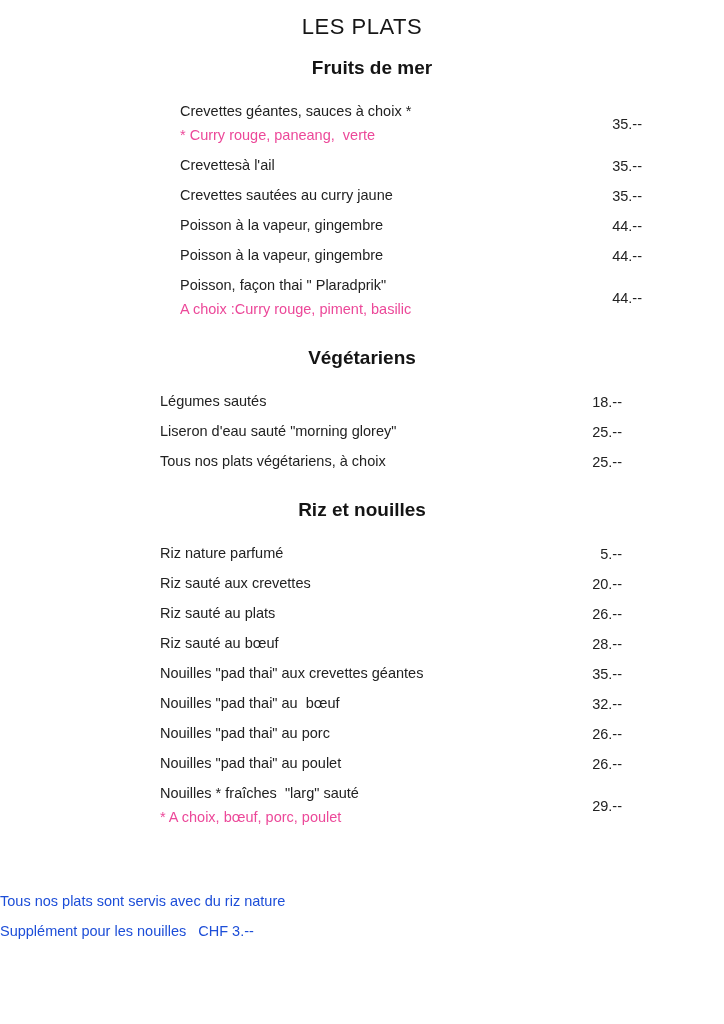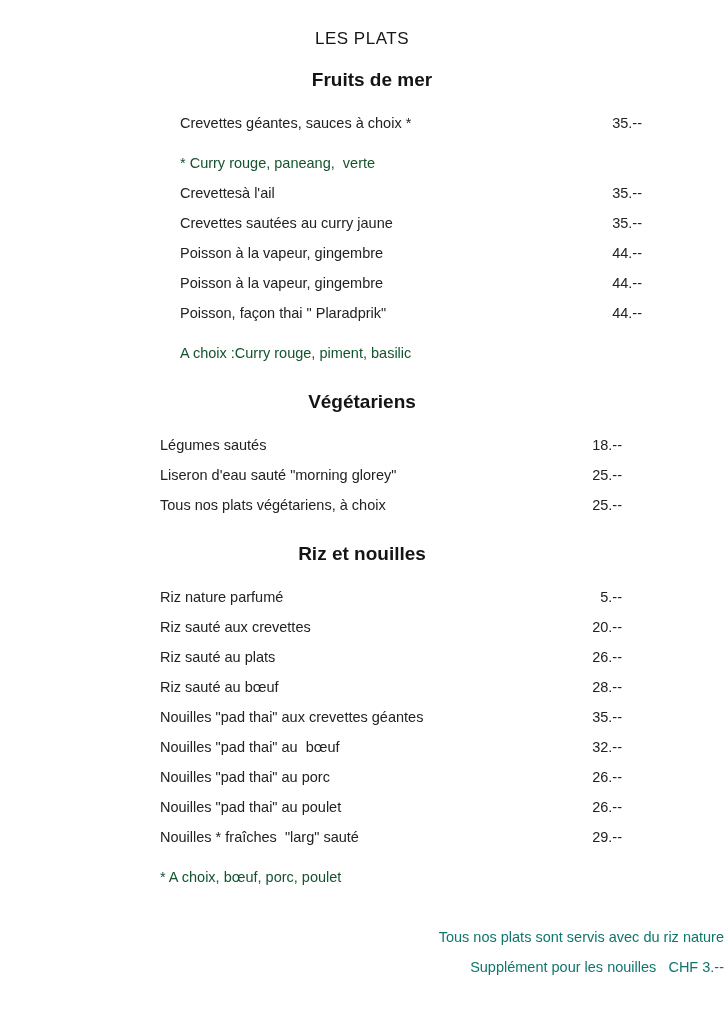--- a/index.html
+++ b/index.html
@@ -11,23 +11,23 @@
     position: relative;
     width: 724px;
     height: 1024px;
     background: #ffffff;
     font-family: "Liberation Sans", sans-serif;
     color: #212121;
     overflow: hidden;
   }
   .page-title {
     margin: 0;
-    padding-top: 28px;
+    padding-top: 16px;
     text-align: center;
-    font-size: 17px;
+    font-size: 22px;
     font-weight: 400;
     letter-spacing: 0.5px;
     color: #161616;
     line-height: 22px;
   }
   .menu-section { margin-top: 28px; }
   .menu-section:first-of-type { margin-top: 18px; padding-left: 20px; }
   .section-heading {
     margin: 0 0 23px 0;
     text-align: center;
@@ -36,48 +36,48 @@
     color: #141414;
     line-height: 24px;
   }
   .items {
     margin-left: 160px;
     width: 462px;
   }
   .menu-item {
     display: flex;
     justify-content: space-between;
-    align-items: flex-start;
+    align-items: center;
     margin-bottom: 13px;
     font-size: 14.5px;
   }
   .item-text { flex: 1 1 auto; min-width: 0; }
   .item-name {
     line-height: 17px;
     white-space: pre-wrap;
     color: #222222;
   }
   .item-note {
-    margin-top: 23px;
+    margin-top: 7px;
     line-height: 17px;
     white-space: pre-wrap;
-    color: #14532d;
+    color: #ec4899;
   }
   .item-price {
     flex: 0 0 auto;
     margin-left: 28px;
     white-space: nowrap;
     text-align: right;
     color: #222222;
   }
   .footer {
-    margin-top: 36px;
-    text-align: right;
+    margin-top: 60px;
+    text-align: left;
     font-size: 14.5px;
-    color: #0f766e;
+    color: #1d4ed8;
   }
   .footer-line {
     line-height: 30px;
     white-space: pre-wrap;
   }
 </style>
 </head>
 <body>
 
 <div class="page">

